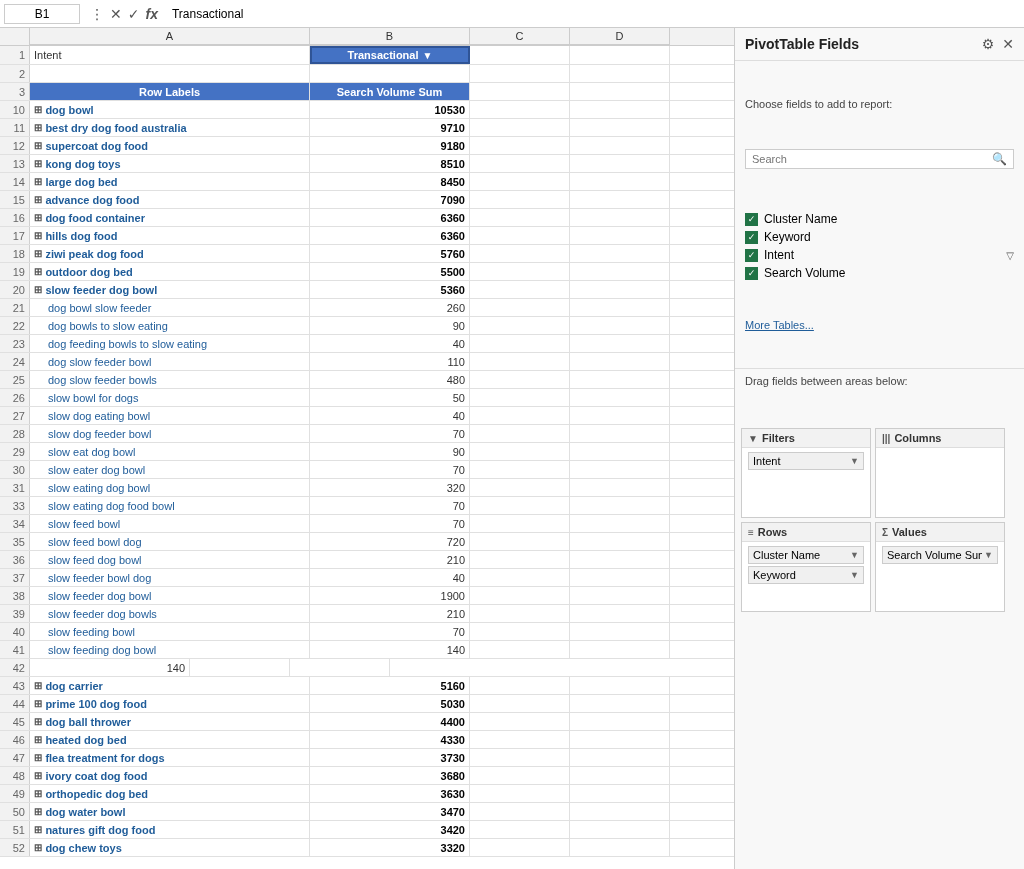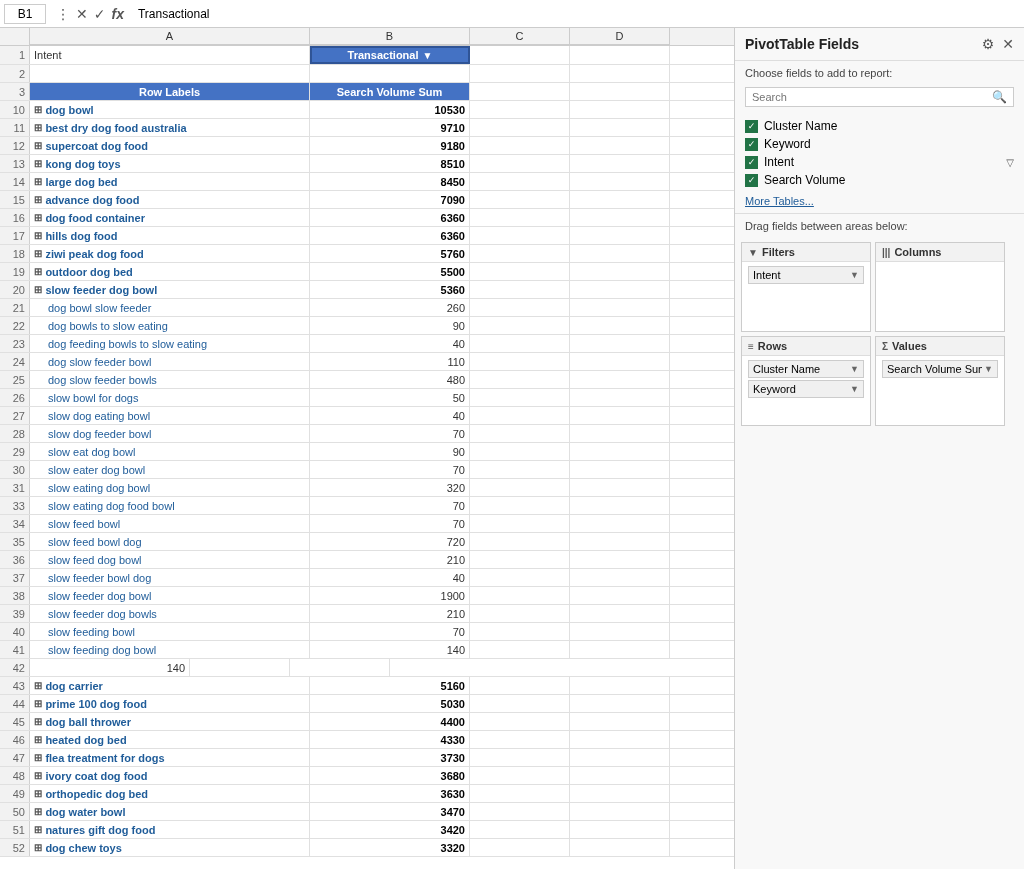--- a/index.html
+++ b/index.html
@@ -3,21 +3,21 @@
   <meta charset="utf-8">
   <style>
     * { box-sizing: border-box; margin: 0; padding: 0; }
     body { font-family: 'Segoe UI', Arial, sans-serif; font-size: 12px; background: #f0f0f0; display: flex; flex-direction: column; height: 869px; overflow: hidden; }
 
     
     .formula-bar {
       display: flex; align-items: center; background: #fff; border-bottom: 1px solid #ccc;
       padding: 2px 4px; height: 28px; gap: 4px;
     }
-    .cell-ref { width: 42px; border: 1px solid #ccc; padding: 2px 4px; font-size: 12px; text-align: center; }
+    .cell-ref { width: 76px; border: 1px solid #ccc; padding: 2px 4px; font-size: 12px; text-align: center; }
     .formula-icons { display: flex; gap: 6px; align-items: center; color: #555; font-size: 14px; padding: 0 6px; }
     .formula-input { flex: 1; border: none; outline: none; font-size: 12px; padding: 2px 4px; }
 
     
     .main { display: flex; flex: 1; overflow: hidden; }
 
     
     .spreadsheet { flex: 1; display: flex; flex-direction: column; overflow: hidden; background: #fff; }
 
     
@@ -69,21 +69,21 @@
     
     .sub-row .cell-a { padding-left: 18px; color: #1f5c99; }
     .sub-row .cell-b { color: #333; }
 
     
     .link-text { color: #1f5c99; }
 
     
     .pivot-panel {
       width: 290px; min-width: 290px; background: #f8f8f8; border-left: 1px solid #ccc;
-      display: flex; flex-direction: column; padding: 0;
+      display: flex; flex-direction: column; padding: 0; gap: 31px;
     }
     .pivot-panel-header {
       display: flex; align-items: center; justify-content: space-between;
       padding: 8px 10px; background: #f8f8f8; border-bottom: 1px solid #ddd;
     }
     .pivot-panel-title { font-size: 14px; font-weight: 600; color: #222; }
     .pivot-panel-icons { display: flex; gap: 8px; align-items: center; color: #555; }
     .pivot-panel-icons span { cursor: pointer; font-size: 14px; }
 
     .pivot-subtext { font-size: 11px; color: #444; padding: 6px 10px 4px; }

